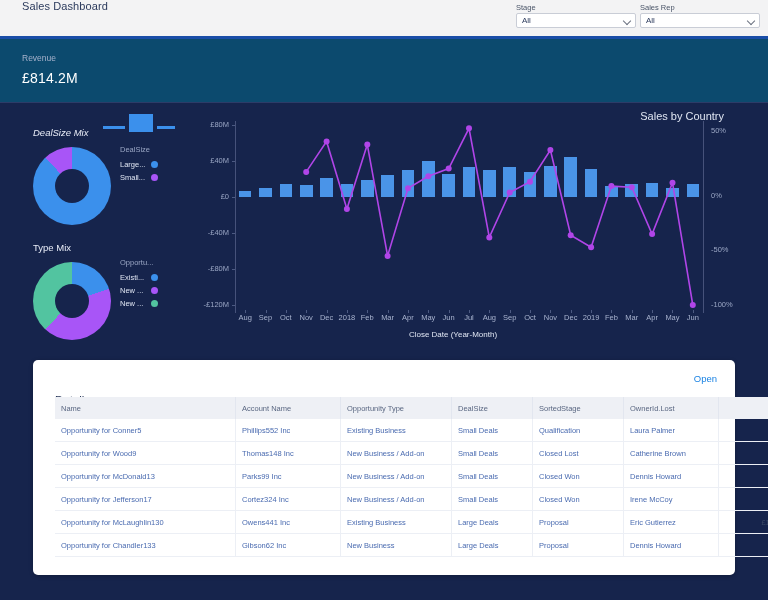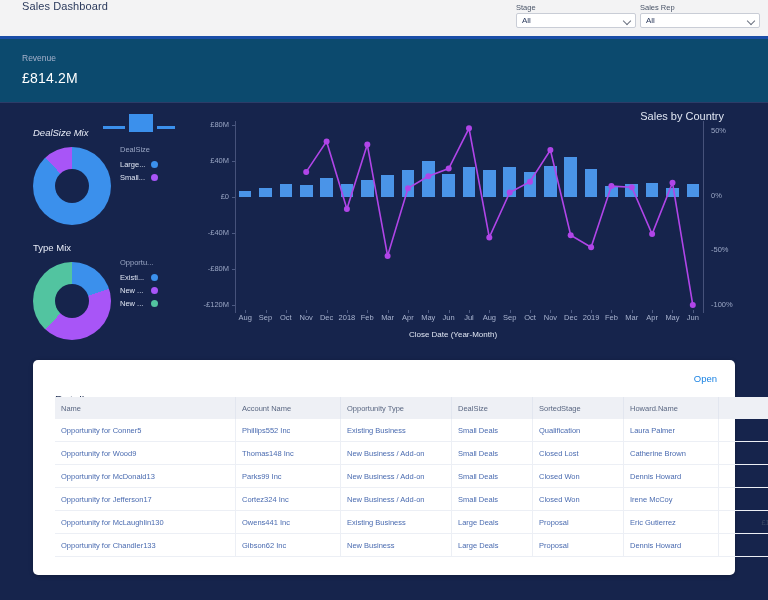--- a/index.html
+++ b/index.html
@@ -304,21 +304,21 @@
     <div class="card-title">Details</div>
     <div class="open-link">Open</div>
     <table>
       <thead>
           <tr id="thead-row">
             <th style="width: 168px;">Name</th>
             <th style="width: 92px;">Account Name</th>
             <th style="width: 98px;">Opportunity Type</th>
             <th style="width: 68px;">DealSize</th>
             <th style="width: 78px;">SortedStage</th>
-            <th style="width: 82px;">Howard.Name</th>
+            <th style="width: 82px;">OwnerId.Lost</th>
             <th class="num" style="width: 74px;">Amount</th>
           </tr>
         </thead>
       <tbody id="tbody">
           <tr>
             <td>Opportunity for Conner5</td>
             <td>Phillips552 Inc</td>
             <td>Existing Business</td>
             <td>Small Deals</td>
             <td>Qualification</td>

